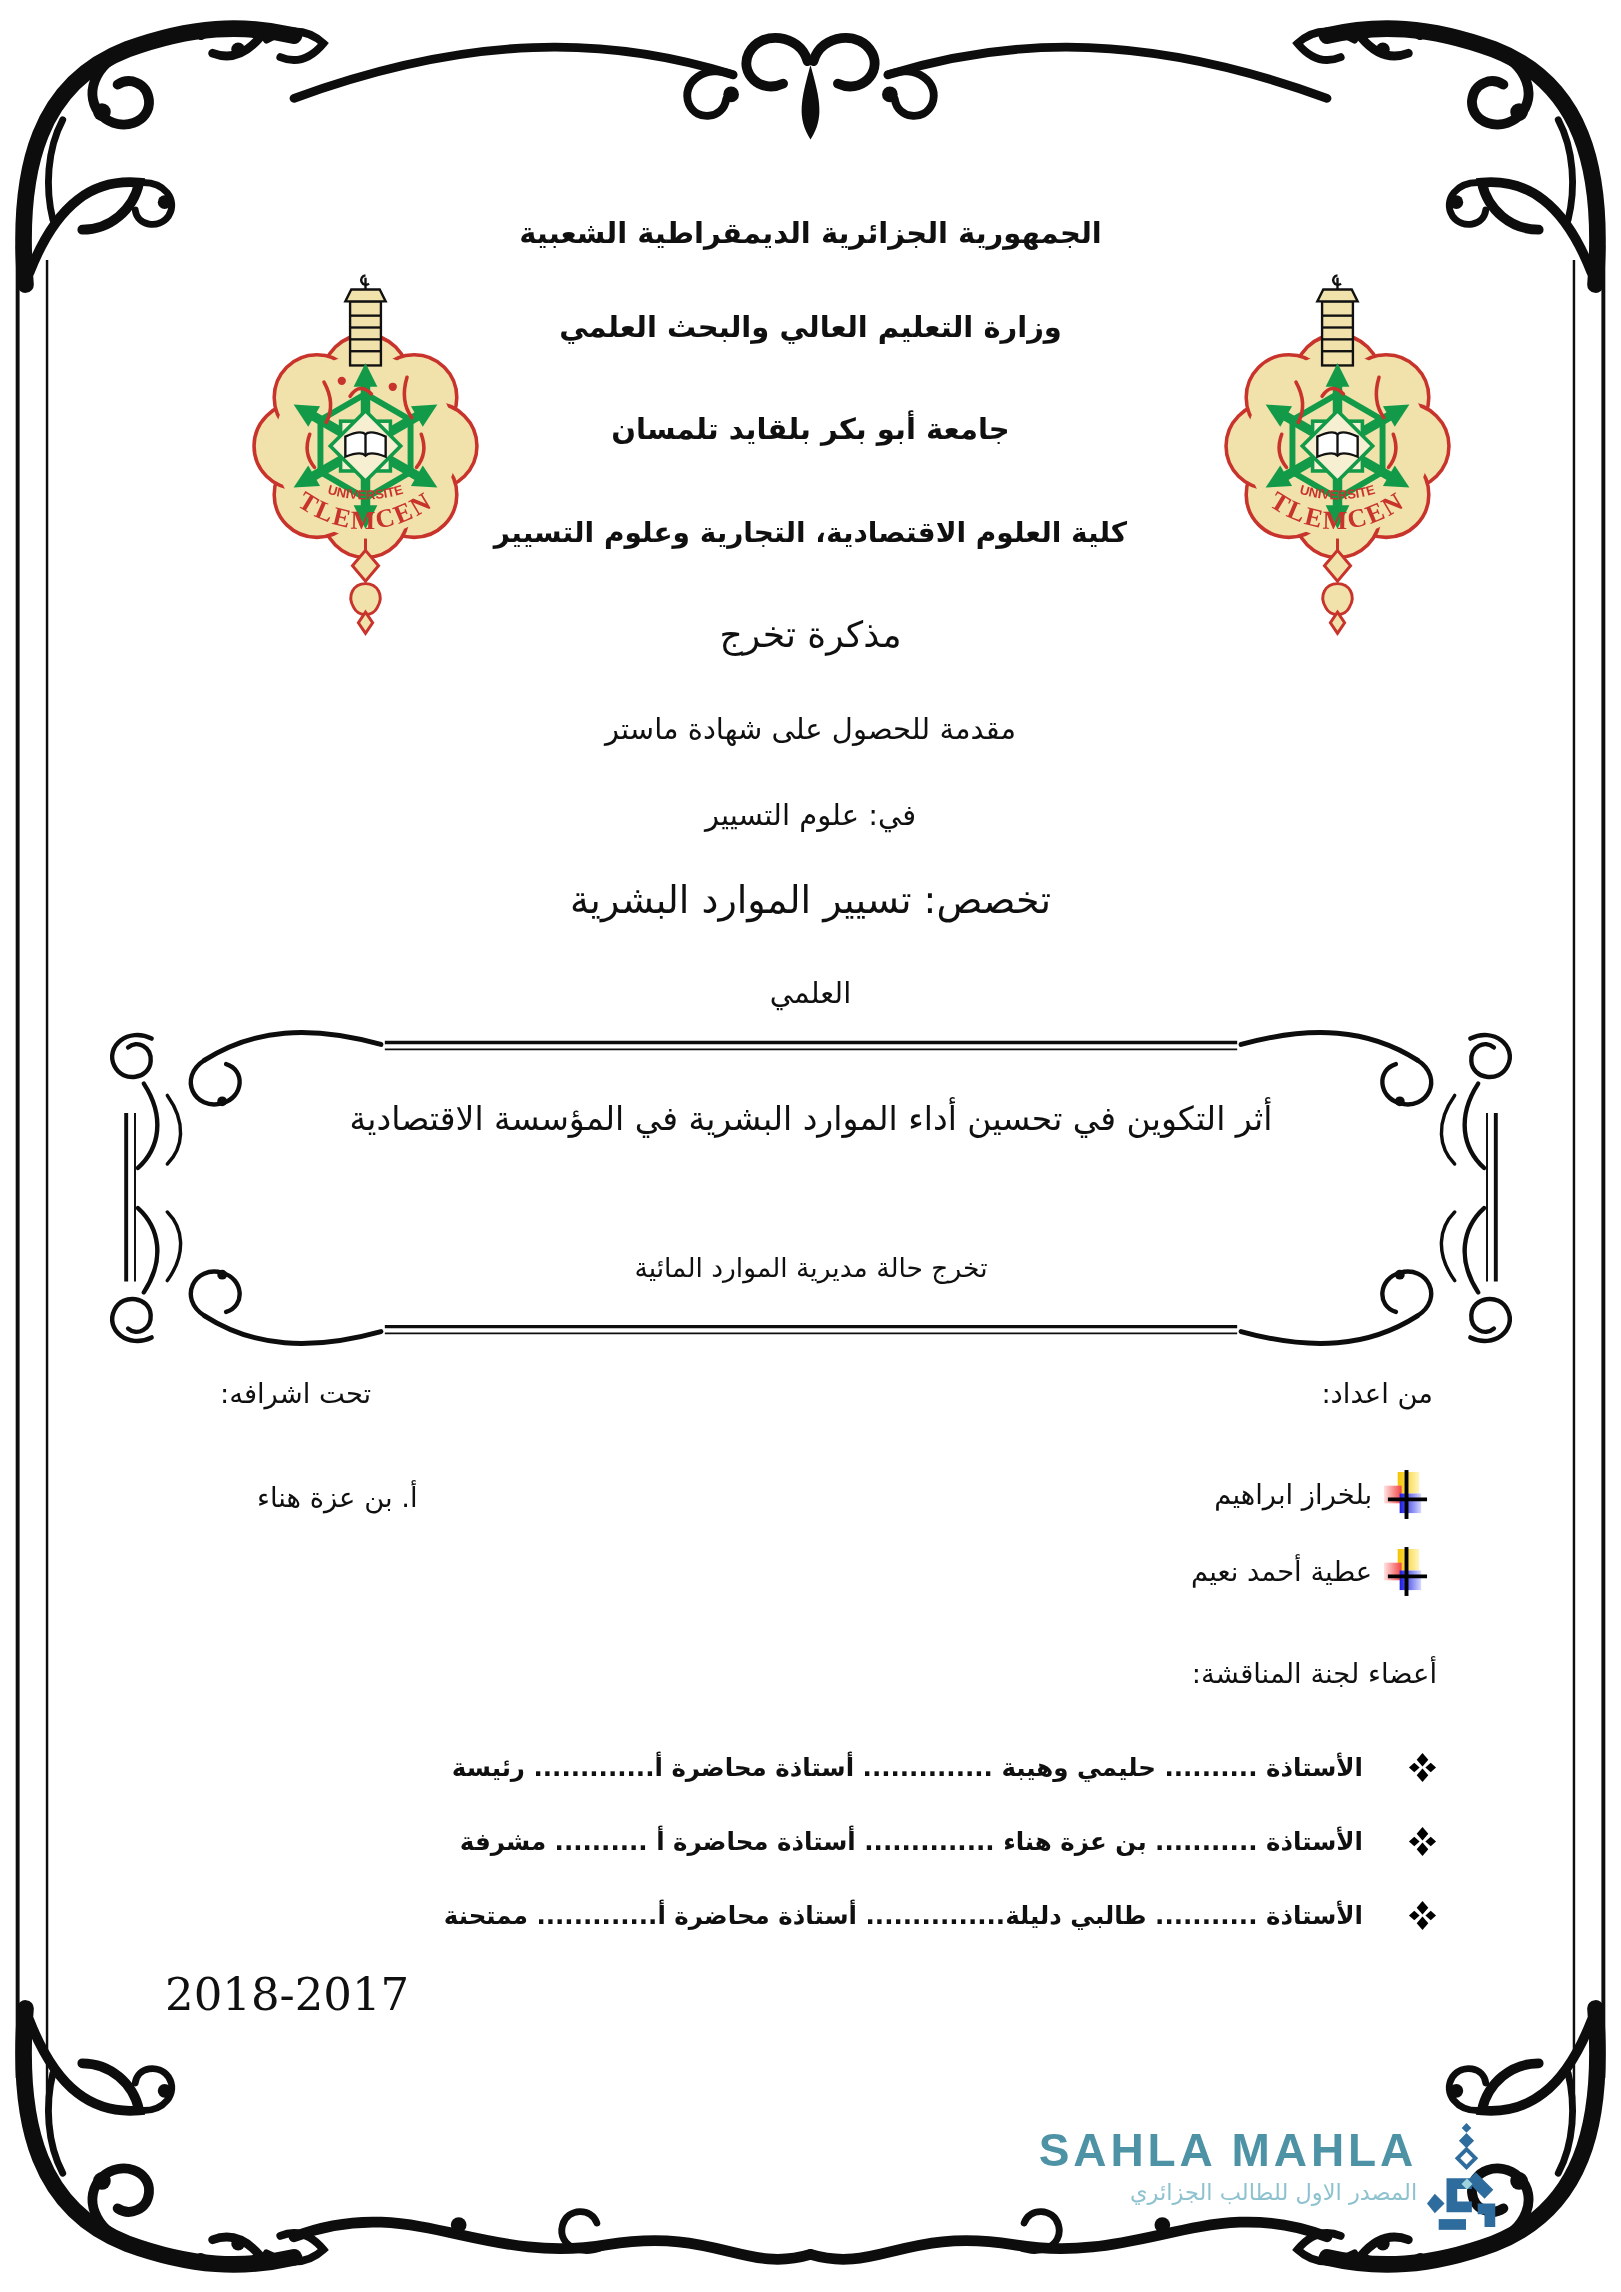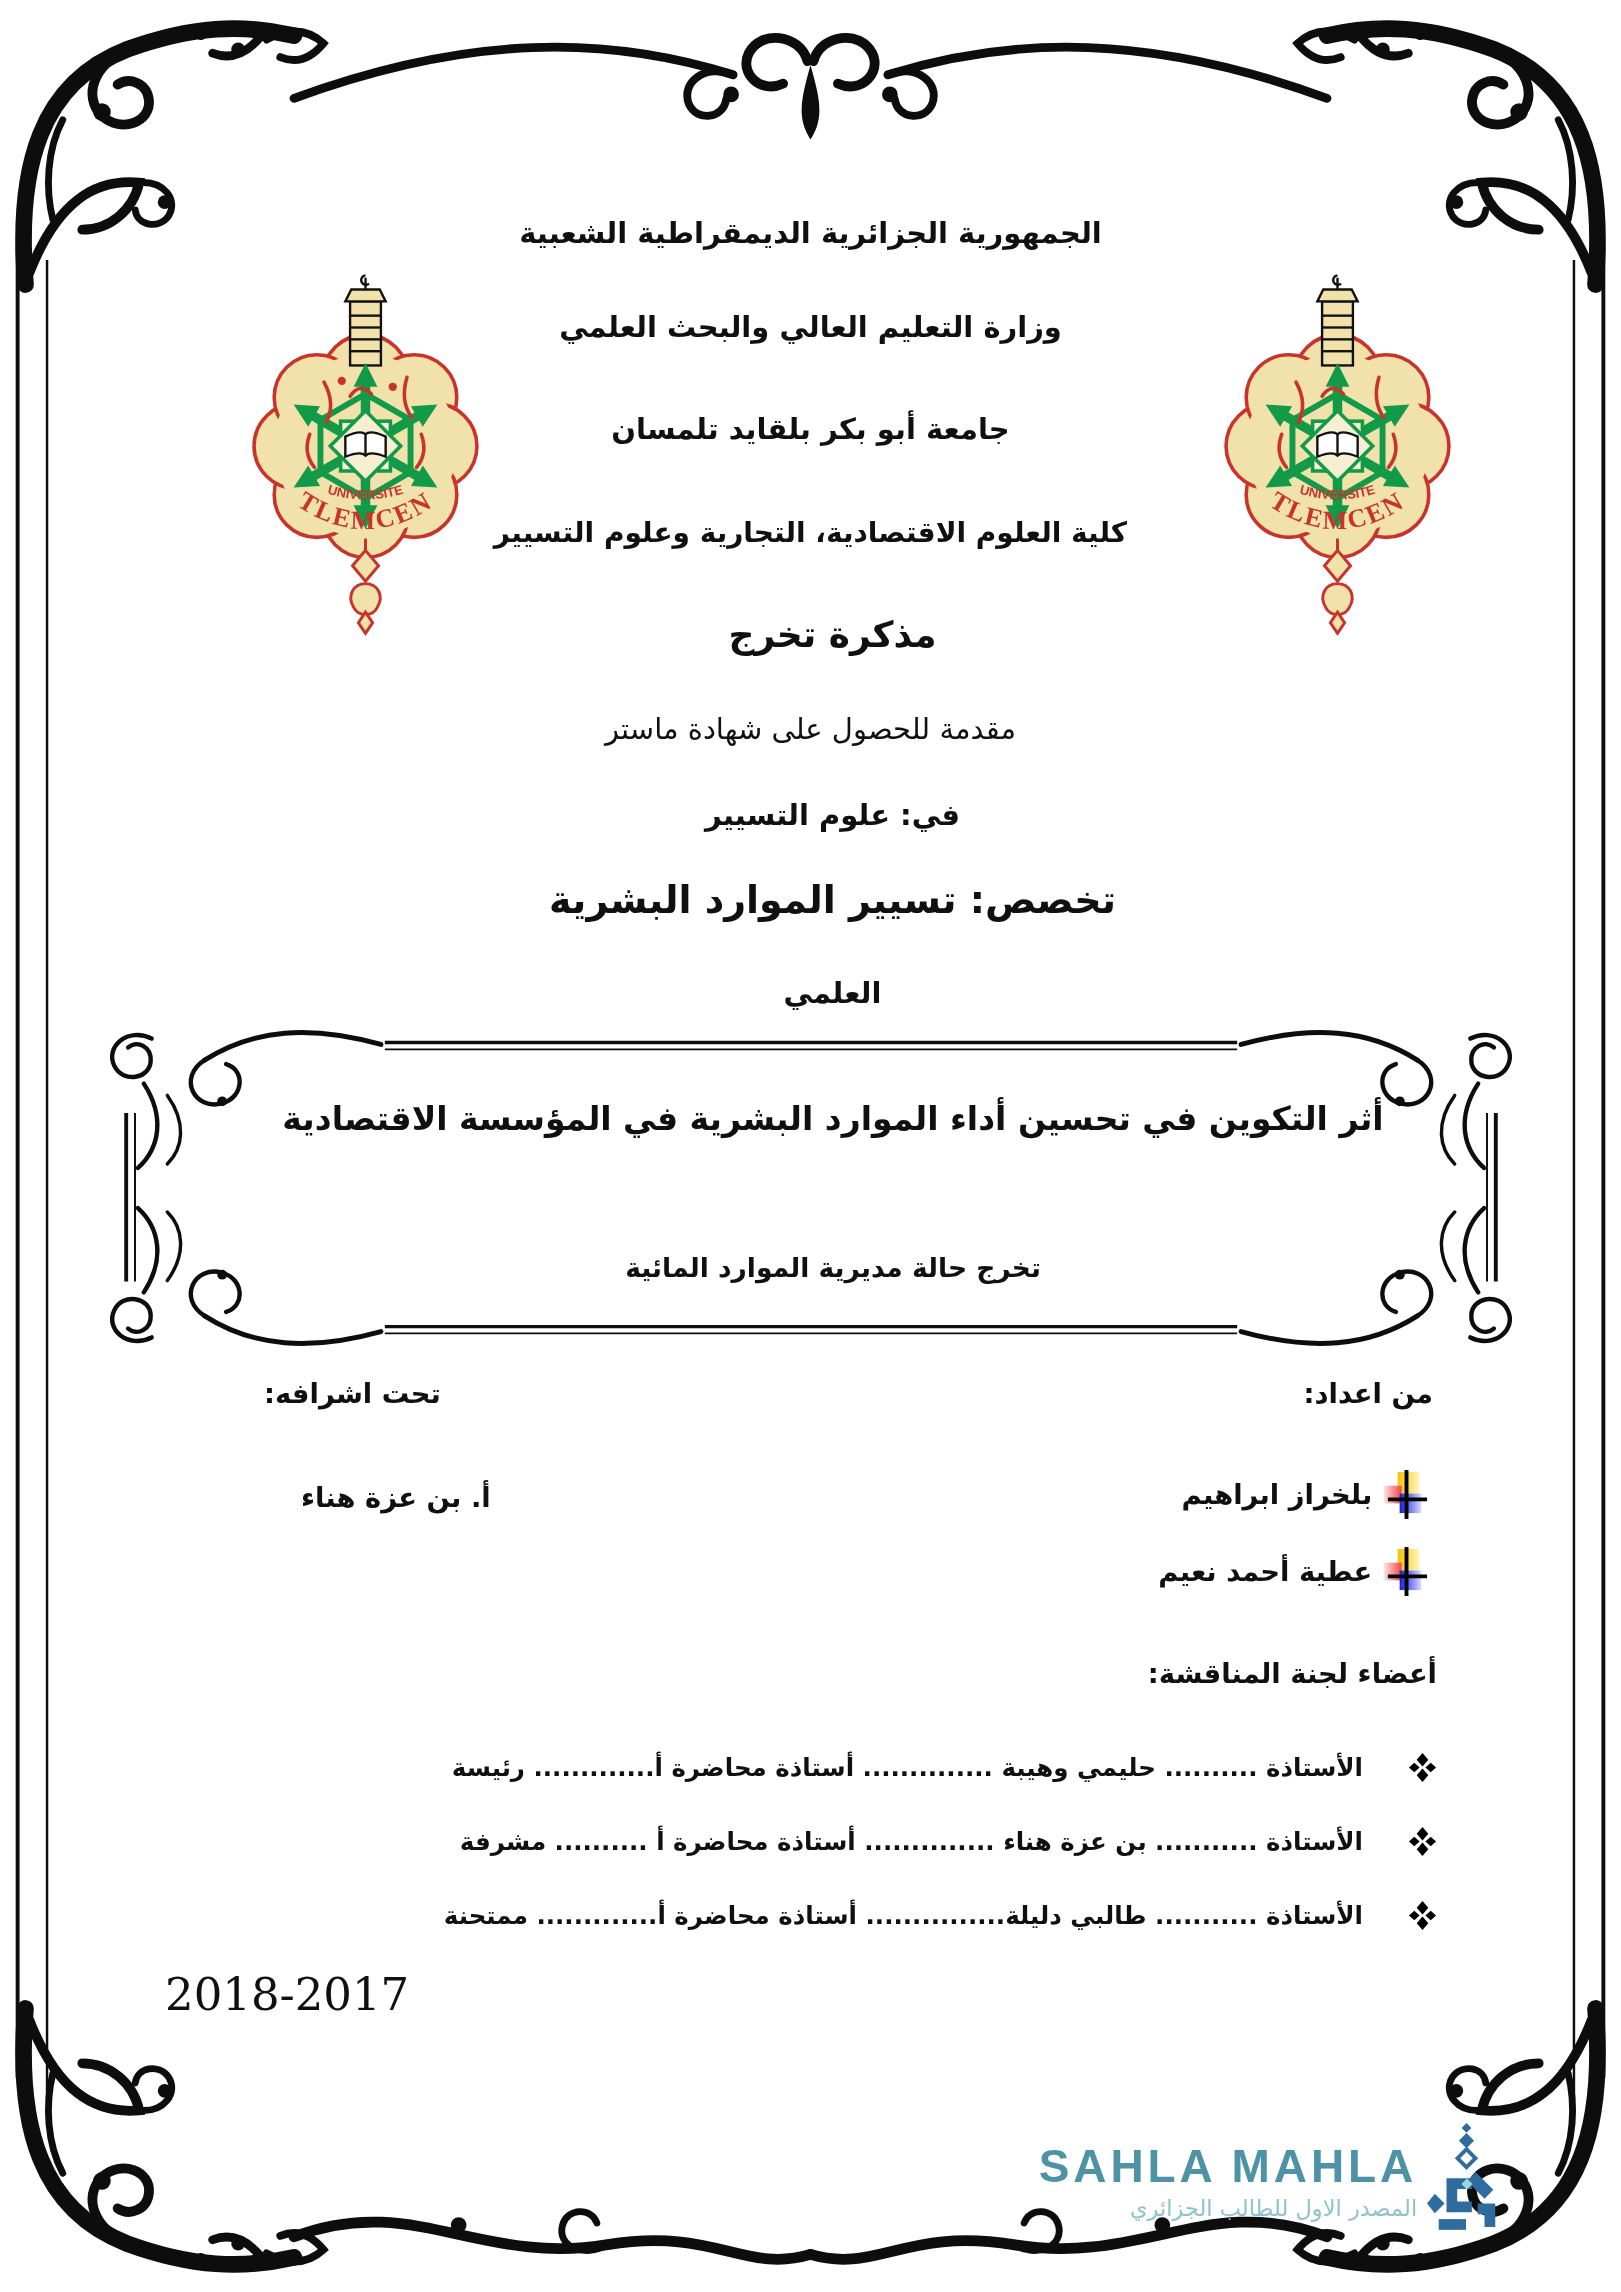--- a/index.html
+++ b/index.html
@@ -1,28 +1,28 @@
 <!DOCTYPE html>
 <html lang="ar"><head>
 <meta charset="utf-8">
 <style>
   html,body{margin:0;padding:0;background:#888;}
   .page{position:relative;width:1621px;height:2293px;background:#ffffff;margin:0 auto;
         font-family:"DejaVu Sans",sans-serif;color:#101010;overflow:hidden;}
   .abs{position:absolute;}
   .c{left:0;right:0;text-align:center;}
   .ar{direction:rtl;unicode-bidi:isolate;}
-  .b{font-weight:bold;padding-left:44px;}
+  .b{font-weight:normal;}
   .hdr{font-size:29px;font-weight:bold;letter-spacing:0;}
   .content{z-index:2;}
   svg{display:block;}
   .authrow{display:flex;align-items:center;gap:11.8px;direction:rtl;}
   .commrow{display:flex;align-items:center;gap:45px;direction:rtl;font-size:24.5px;font-weight:bold;white-space:nowrap;}
   .footer-logo{display:flex;align-items:flex-start;gap:9.8px;z-index:3;}
-  .sahla-text{font-family:"Liberation Sans",sans-serif;font-weight:bold;font-size:46px;letter-spacing:3.9px;margin-top:16px;}
+  .sahla-text{font-family:"Liberation Sans",sans-serif;font-weight:bold;font-size:46px;letter-spacing:3.9px;}
   .sahla-tag{font-size:22.5px;margin-top:2px;text-align:right;}
 </style>
 </head>
 <body>
 
 <div class="page">
 
   <svg width="0" height="0" style="position:absolute" aria-hidden="true">
     <defs>
       <linearGradient id="g-y" x1="0" y1="0" x2="1" y2="0">

